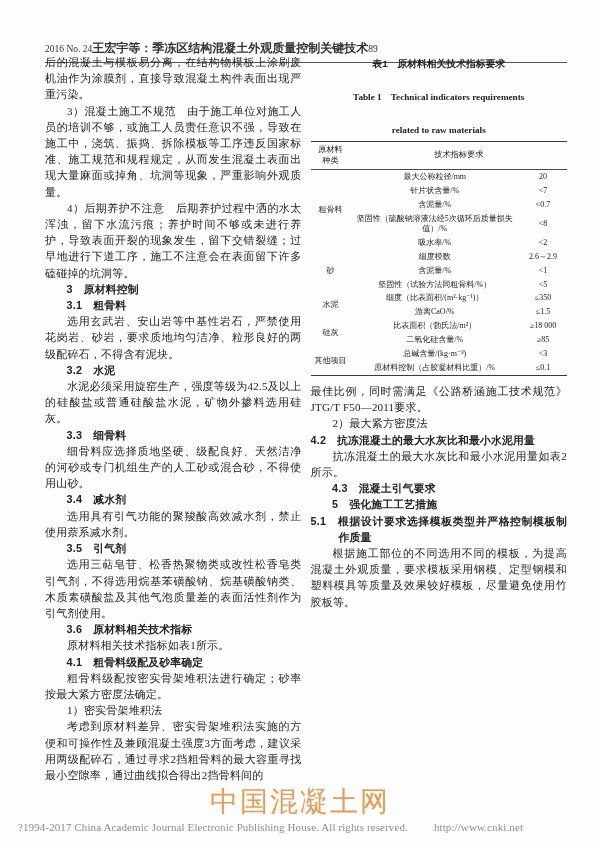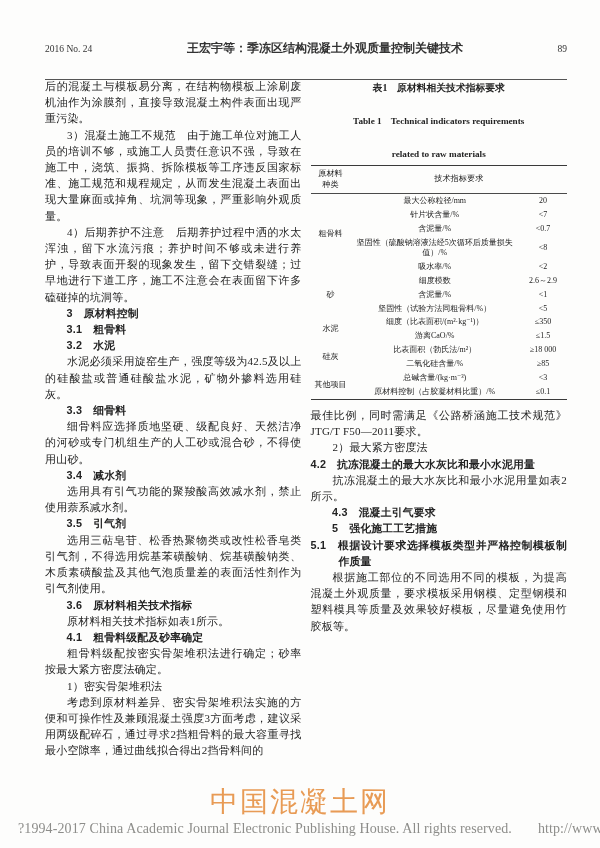--- a/index.html
+++ b/index.html
@@ -6,39 +6,39 @@
   body{
     width:600px;height:848px;
     background:#fdfdfc;
     font-family:"Liberation Serif","DejaVu Serif",serif;
     color:#232323;
     position:relative;
     overflow:hidden;
   }
   .page-header{
     position:absolute;top:40px;left:45px;right:33px;
-    display:flex;justify-content:space-between;align-items:baseline;
+    display:flex;align-items:baseline;
     font-size:9.5px;color:#333;
     border-bottom:1px solid #555;
-    padding-bottom:22px;
+    padding-bottom:5px;
   }
   .page-header .running-title{font-weight:bold;font-size:12px;}
   .columns{
-    position:absolute;top:78px;left:45px;right:33px;height:728px;
+    position:absolute;top:54px;left:45px;right:33px;height:728px;
     display:flex;gap:9px;overflow:hidden;
   }
   .col{width:50%;font-size:11px;line-height:16.2px;text-align:justify;letter-spacing:0.2px;}
   .col p{margin:0;text-indent:2em;}
   .col p.noindent{text-indent:0;}
   .sec{font-weight:bold;margin:0;text-indent:0;
        font-family:"Liberation Sans","DejaVu Sans",sans-serif;font-size:10.8px;}
   .sec.hang{padding-left:2.6em;text-indent:-2.6em;}
   
   .tbl-caption-zh{text-align:center;font-weight:bold;font-size:9.8px;margin:2px 0 3px;
-       font-family:Liberation Serif, serif;letter-spacing:0;}
+       font-family:Liberation Sans, sans-serif;letter-spacing:0;}
   .tbl-caption-en{text-align:center;font-weight:bold;font-size:9.2px;line-height:13.5px;letter-spacing:0;margin-top:19px;}
   table.tbl{
     width:100%;border-collapse:collapse;margin:4px 0 7px;
     font-size:8px;line-height:10.5px;letter-spacing:0;
     border-top:1.5px solid #3a3a3a;border-bottom:1.5px solid #3a3a3a;
   }
   table.tbl th{
     font-weight:normal;border-bottom:0.8px solid #4a4a4a;
     padding:3px 0;text-align:center;vertical-align:middle;font-size:8.2px;
   }
@@ -49,41 +49,42 @@
   .c-val{width:46px;}
   
   .watermark{
     position:absolute;top:787px;left:0;right:0;
     text-align:center;
     font-family:"Liberation Sans","DejaVu Sans",sans-serif;
     font-size:28px;line-height:30px;color:#E89B55;letter-spacing:2px;
   }
   .page-footer{
     position:absolute;top:821px;left:18px;right:10px;
-    font-size:14px;color:#8d8d8a;letter-spacing:0.1px;
+    font-size:11px;color:#8d8d8a;letter-spacing:0.1px;
     display:flex;gap:26px;white-space:nowrap;
   }
 </style>
 </head>
 <body>
 
 <div class="page-header">
   <span>2016 No. 24</span>
   <span class="running-title">王宏宇等：季冻区结构混凝土外观质量控制关键技术</span>
   <span>89</span>
 </div>
 
 <div class="columns">
 
   <div class="col">
     <p class="noindent">后的混凝土与模板易分离，在结构物模板上涂刷废机油作为涂膜剂，直接导致混凝土构件表面出现严重污染。</p>
     <p>3）混凝土施工不规范　由于施工单位对施工人员的培训不够，或施工人员责任意识不强，导致在施工中，浇筑、振捣、拆除模板等工序违反国家标准、施工规范和规程规定，从而发生混凝土表面出现大量麻面或掉角、坑洞等现象，严重影响外观质量。</p>
     <p>4）后期养护不注意　后期养护过程中洒的水太浑浊，留下水流污痕；养护时间不够或未进行养护，导致表面开裂的现象发生，留下交错裂缝；过早地进行下道工序，施工不注意会在表面留下许多磕碰掉的坑洞等。</p>
     <p class="sec">3　原材料控制</p>
     <p class="sec">3.1　粗骨料</p>
+    <p>选用玄武岩、安山岩等中基性岩石，严禁使用花岗岩、砂岩，要求质地均匀洁净、粒形良好的两级配碎石，不得含有泥块。</p>
     <p class="sec">3.2　水泥</p>
     <p>水泥必须采用旋窑生产，强度等级为42.5及以上的硅酸盐或普通硅酸盐水泥，矿物外掺料选用硅灰。</p>
     <p class="sec">3.3　细骨料</p>
     <p>细骨料应选择质地坚硬、级配良好、天然洁净的河砂或专门机组生产的人工砂或混合砂，不得使用山砂。</p>
     <p class="sec">3.4　减水剂</p>
     <p>选用具有引气功能的聚羧酸高效减水剂，禁止使用萘系减水剂。</p>
     <p class="sec">3.5　引气剂</p>
     <p>选用三萜皂苷、松香热聚物类或改性松香皂类引气剂，不得选用烷基苯磺酸钠、烷基磺酸钠类、木质素磺酸盐及其他气泡质量差的表面活性剂作为引气剂使用。</p>
     <p class="sec">3.6　原材料相关技术指标</p>
     <p>原材料相关技术指标如表1所示。</p>

